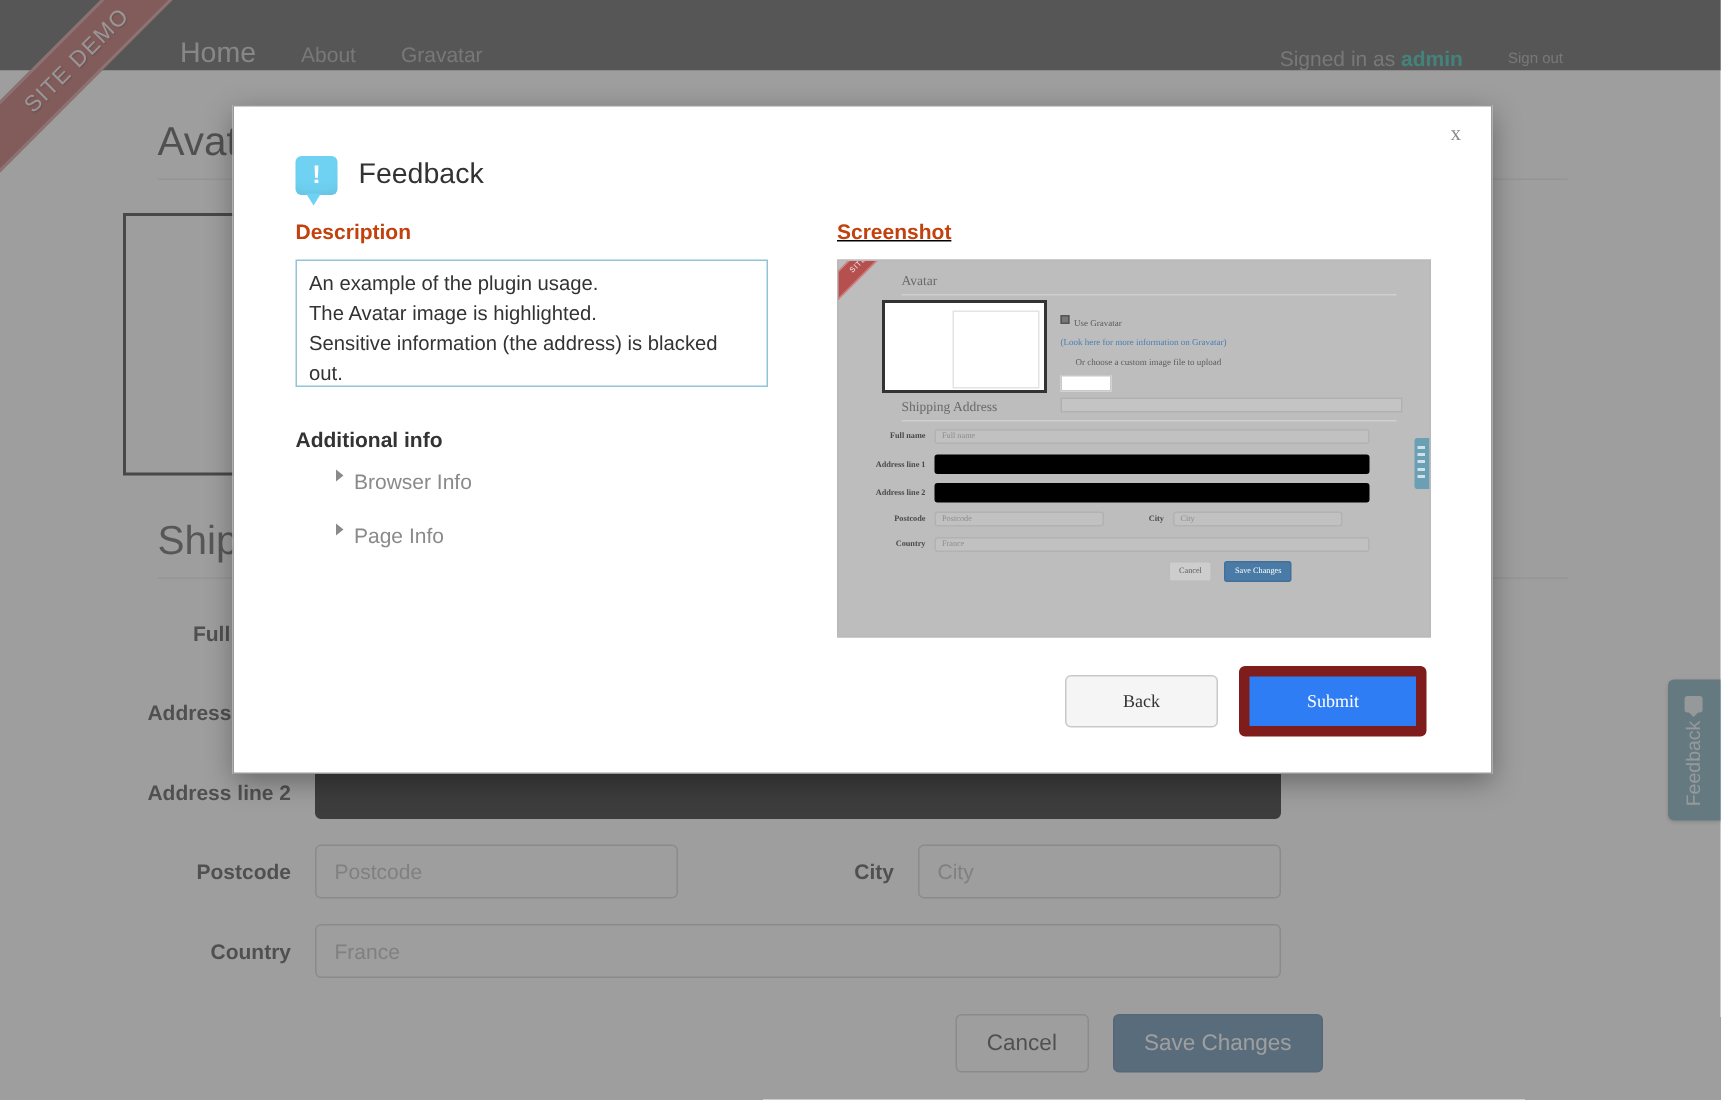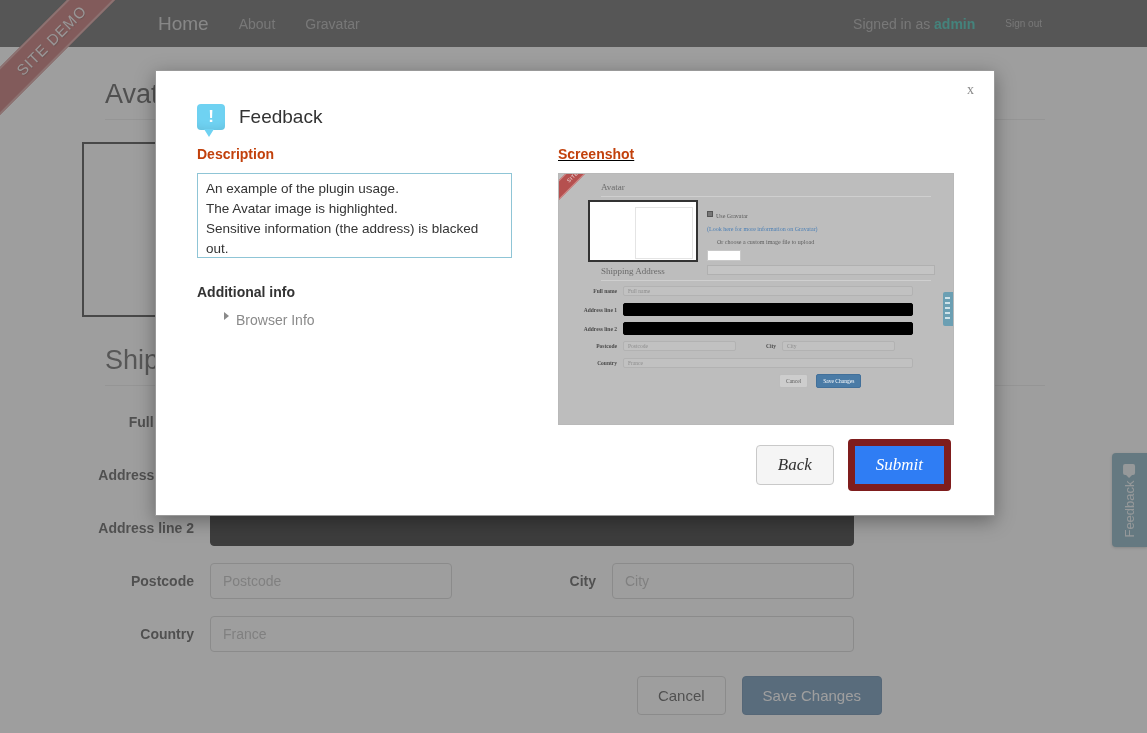--- a/index.html
+++ b/index.html
@@ -10,21 +10,21 @@
     font-family: "Liberation Sans", sans-serif;
     background: #ffffff;
   }
 
   
   #page-root { position: absolute; inset: 0; background: #fff; }
 
   .navbar {
     position: absolute; top: 0; left: 0; right: 0; height: 47px;
     background: #434343;
-    display: flex; align-items: center; padding-left: 38px;
+    display: flex; align-items: flex-end;
   }
   .nav-left { display: flex; align-items: center; margin-left: 105px; }
   .nav-brand {
     color: #c3c3c3; font-size: 19px; padding: 0 15px; text-decoration: none;
   }
   .nav-link {
     color: #9b9b9b; font-size: 14px; padding: 0 15px; text-decoration: none;
   }
   .nav-right {
     margin-left: auto; margin-right: 90px;
@@ -246,22 +246,22 @@
   }
   .shot-fbtab i {
     position: absolute; left: 2px; top: 5px; width: 5px; height: 24px;
     background: repeating-linear-gradient(to bottom, #cfe2e9 0 2px, transparent 2px 5px);
   }
 
   .modal-actions {
     position: absolute; right: 43px; bottom: 24px;
     display: flex; align-items: center;
   }
-  .mbtn { font-size: 17px; border-radius: 4px; padding: 9px 21px; cursor: pointer;
-          font-family: "Liberation Serif", serif; font-style: italic; }
+  .mbtn { font-size: 12px; border-radius: 4px; padding: 9px 38px; cursor: pointer;
+          font-family: "Liberation Serif", serif; }
   .mbtn-back { background: #f5f5f5; border: 1px solid #c9c9c9; color: #333; }
   .mbtn-submit { background: #2f7df4; border: 7px solid #7f1d1d; color: #fff; margin-left: 14px; }
 </style>
 </head>
 <body>
 
 <div id="page-root">
 
   <div class="navbar">
     <div class="nav-left">
@@ -352,20 +352,24 @@
     <div class="col-left">
       <div class="col-head">Description</div>
       <textarea class="desc-box" placeholder="Describe your issue or share your ideas" style="">An example of the plugin usage.
 The Avatar image is highlighted.
 Sensitive information (the address) is blacked out.</textarea>
 
       <div class="addl-head">Additional info</div>
       <div class="addl-item">
         <span class="caret"></span>
         <span>Browser Info</span>
+      </div>
+      <div class="addl-item">
+        <span class="caret"></span>
+        <span>Page Info</span>
       </div>
     </div>
 
     <div class="col-right">
       <div class="col-head">Screenshot</div>
 
       <div class="shot-frame">
         <div class="shot-ribbon">SITE DEMO</div>
         <div class="shot-title">Avatar</div>
         <div class="shot-rule"></div>

